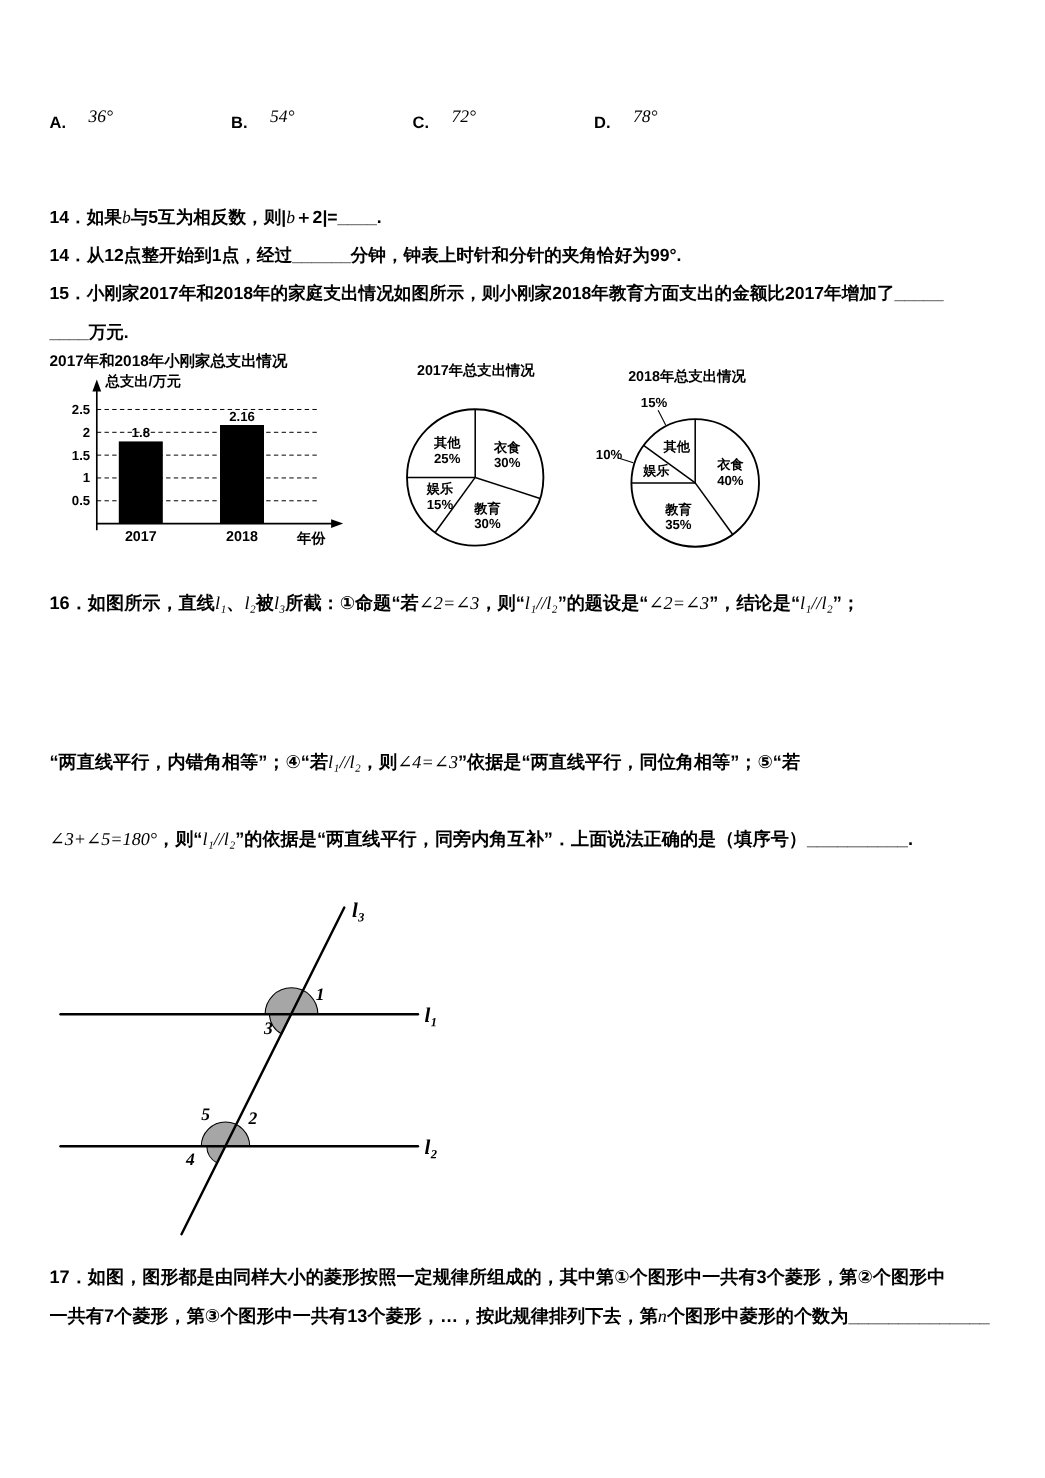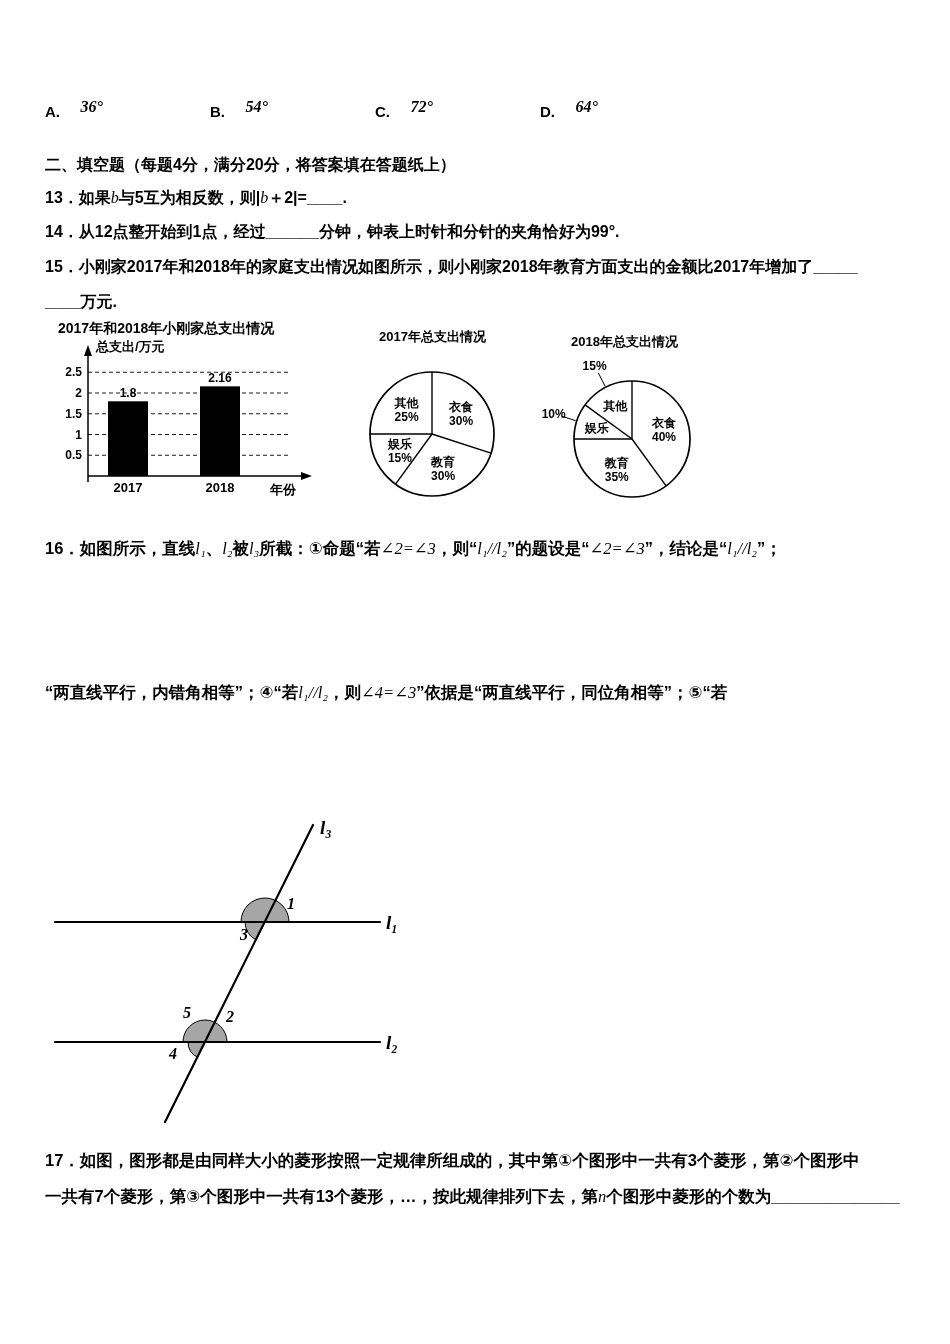--- a/index.html
+++ b/index.html
@@ -13,37 +13,37 @@
 
   .math {
     font-family:"Liberation Serif","DejaVu Serif",serif;
     font-style:italic; font-weight:normal;
   }
 
   
   .options-row { position:absolute; left:45px; top:103px; width:720px; height:32px; }
   .opt { position:absolute; top:0; white-space:nowrap; }
   .opt-letter { font-weight:bold; font-size:15px; }
-  .opt-value { font-size:16px; margin-left:16px; position:relative; top:-5px;font-weight:bold; }
+  .opt-value { font-size:16px; margin-left:16px; position:relative; top:-5px; }
   .opt-a { left:0; } .opt-b { left:165px; } .opt-c { left:330px; } .opt-d { left:495px; }
 
   .sec-header { position:absolute; left:45px; top:155px; font-size:16px; font-weight:600; }
 
   .q { position:absolute; left:45px; font-size:16px; font-weight:600; white-space:nowrap; }
   .q13 { top:188px; }
   .q14 { top:222px; }
   .q15-1 { top:257px; }
   .q15-2 { top:292px; }
   .q16-line { position:absolute; left:45px; font-size:16.5px; font-weight:600; white-space:nowrap;text-align:center; }
   .q16-1 { top:538px; } .q16-2 { top:610px; } .q16-3 { top:682px; } .q16-4 { top:752px; }
   .q17-1 { top:1150px; } .q17-2 { top:1186px; }
 
   
   .figure-bar { position:absolute; left:45px; top:320px; width:320px; }
-  .bar-title { font-size:14px; font-weight:700; margin-left:13px; }
+  .bar-title { font-size:14px; font-weight:700; }
   .figure-pie { position:absolute; text-align:center; }
   .pie1 { left:350px; top:328px; width:165px; }
   .pie2 { left:532px; top:333px; width:185px; }
   .pie-title { font-size:13px; font-weight:700; }
 
   svg text { font-family:"Liberation Sans","DejaVu Sans",sans-serif; }
   .bt  { font-size:12px; font-weight:600; }
   .bt2 { font-size:13px; font-weight:700; }
   .pt  { font-size:12px; font-weight:700; }
 
@@ -66,27 +66,26 @@
     <span class="opt opt-b">
       <span class="opt-letter">B.</span>
       <span class="opt-value math">54°</span>
     </span>
     <span class="opt opt-c">
       <span class="opt-letter">C.</span>
       <span class="opt-value math">72°</span>
     </span>
     <span class="opt opt-d">
       <span class="opt-letter">D.</span>
-      <span class="opt-value math">64°</span>
+      <span class="opt-value math">78°</span>
     </span>
   </div>
 
-  <div class="sec-header">二、填空题（每题4分，满分20分，将答案填在答题纸上）</div>
 
-  <div class="q q13"><span>13．如果</span><span class="math">b</span><span>与5互为相反数，则|</span><span class="math">b</span><span>＋2|=____.</span></div>
+  <div class="q q13"><span>14．如果</span><span class="math">b</span><span>与5互为相反数，则|</span><span class="math">b</span><span>＋2|=____.</span></div>
   <div class="q q14">14．从12点整开始到1点，经过______分钟，钟表上时针和分针的夹角恰好为99°.</div>
   <div class="q q15-1">15．小刚家2017年和2018年的家庭支出情况如图所示，则小刚家2018年教育方面支出的金额比2017年增加了_____</div>
   <div class="q q15-2">____万元.</div>
 
   <div class="figure-bar">
     <div class="bar-title">2017年和2018年小刚家总支出情况</div>
     <svg id="bar-svg" width="310" height="170" viewBox="0 0 310 170">
         <line x1="43" y1="117.25" x2="245" y2="117.25" stroke="#000" stroke-width="0.9" stroke-dasharray="4 3"></line>
         <text x="37" y="121.25" text-anchor="end" class="bt">0.5</text>
         <line x1="43" y1="96.5" x2="245" y2="96.5" stroke="#000" stroke-width="0.9" stroke-dasharray="4 3"></line>
@@ -141,20 +140,21 @@
         <text x="21.67098531793114" y="66.54936034327935" text-anchor="middle" class="pt">10%</text>
         <line x1="100" y1="88" x2="53.07701432625304" y2="53.908455367036574" stroke="#000" stroke-width="1.4"></line>
         <text x="83.14787264966802" y="58.92583782212779" text-anchor="middle" class="pt">其他</text>
         <line x1="73.1419220354084" y1="35.28805402901616" x2="66.29574529933603" y2="21.85167564425558" stroke="#000" stroke-width="1"></line>
         <text x="62.60934244145091" y="18.616702667846027" text-anchor="middle" class="pt">15%</text>
       </svg>
   </div>
 
   <div class="q16-line q16-1"><span>16．如图所示，直线</span><span class="math">l₁</span><span>、</span><span class="math">l₂</span><span>被</span><span class="math">l₃</span><span>所截：①命题“若</span><span class="math">∠2=∠3</span><span>，则“</span><span class="math">l₁//l₂</span><span>”的题设是“</span><span class="math">∠2=∠3</span><span>”，结论是“</span><span class="math">l₁//l₂</span><span>”；</span></div>
   <div class="q16-line q16-3"><span>“两直线平行，内错角相等”；④“若</span><span class="math">l₁//l₂</span><span>，则</span><span class="math">∠4=∠3</span><span>”依据是“两直线平行，同位角相等”；⑤“若</span></div>
+  <div class="q16-line q16-4"><span class="math">∠3+∠5=180°</span><span>，则“</span><span class="math">l₁//l₂</span><span>”的依据是“两直线平行，同旁内角互补”．上面说法正确的是（填序号）__________.</span></div>
 
   <svg id="geo-svg" class="geo" width="420" height="330" viewBox="0 0 420 330">
     <path d="M 201 110 A 24 24 0 0 1 249 110 Z" class="arc" fill="#a6a6a6"></path>
     <path d="M 225 110 L 205 110 A 20 20 0 0 0 216.1 127.9 Z" class="arc" fill="#a6a6a6"></path>
     <path d="M 143 230 A 22 22 0 0 1 187 230 Z" class="arc" fill="#a6a6a6"></path>
     <path d="M 165 230 L 148 230 A 17 17 0 0 0 157.4 245.2 Z" class="arc" fill="#a6a6a6"></path>
     <line x1="15" y1="110" x2="340" y2="110" class="gline"></line>
     <line x1="15" y1="230" x2="340" y2="230" class="gline"></line>
     <line x1="125" y1="310" x2="273" y2="13" class="gline"></line>
     <text x="346" y="117" class="glbl">l₁</text>

